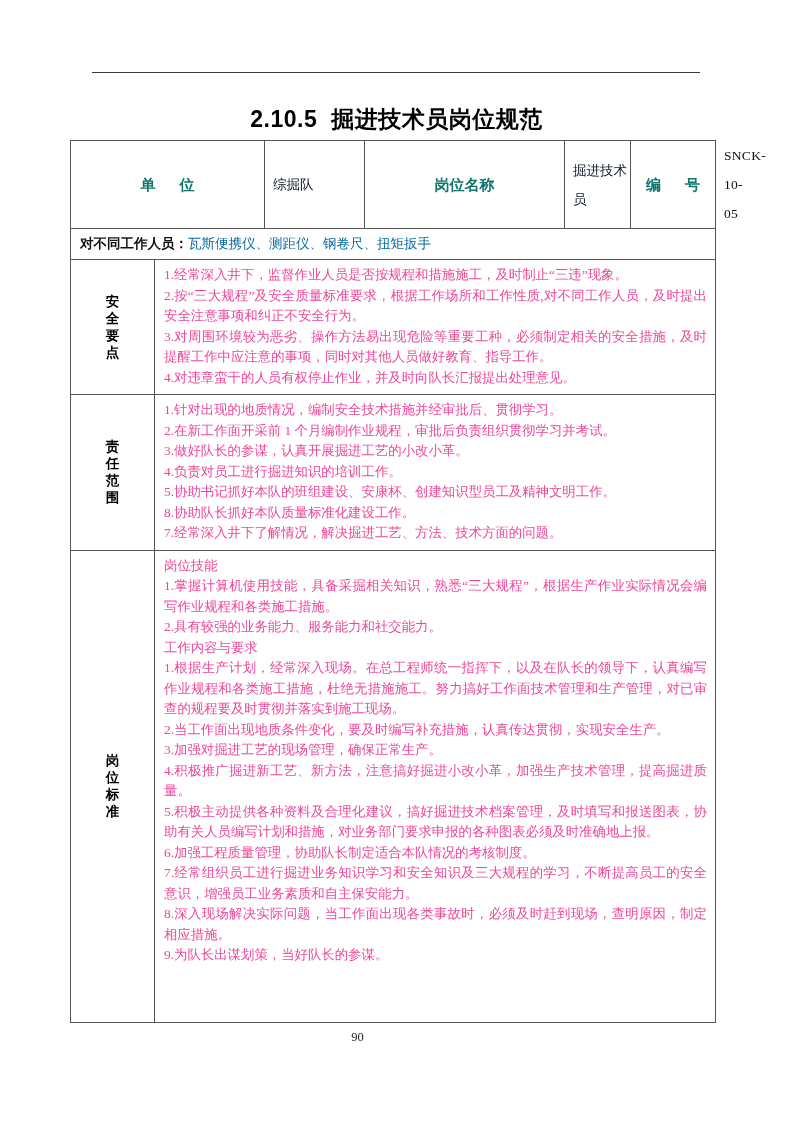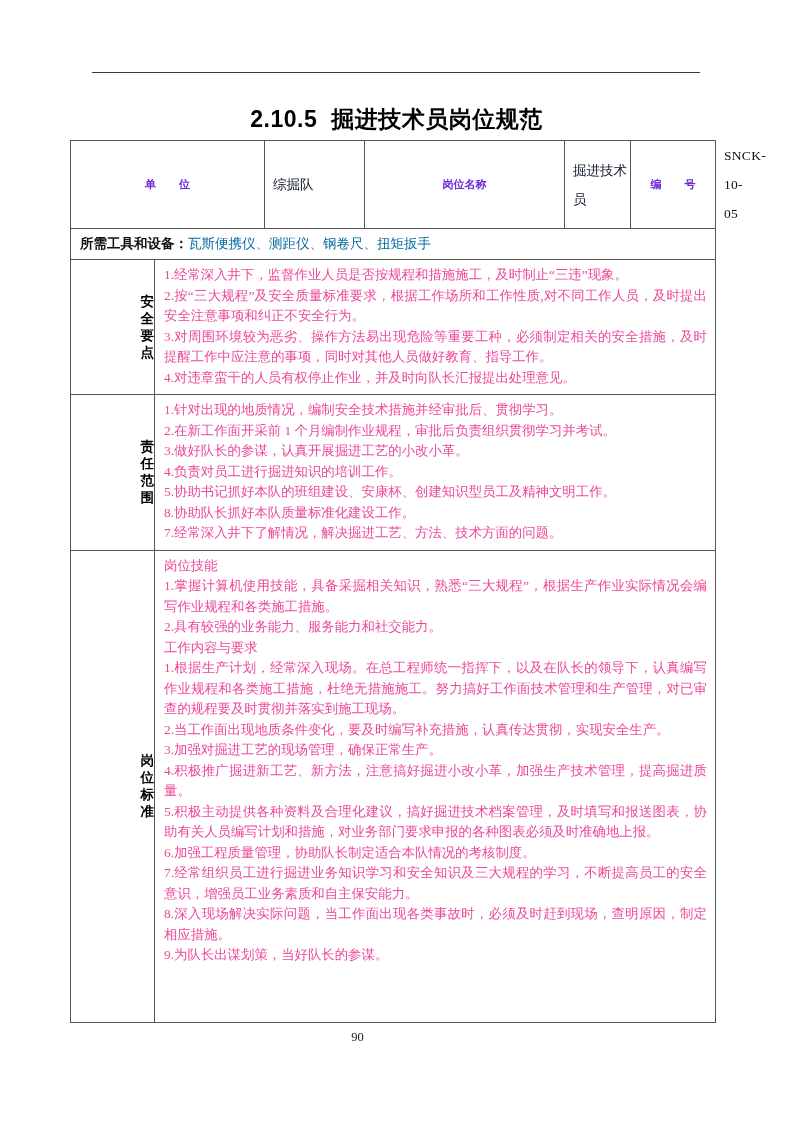--- a/index.html
+++ b/index.html
@@ -53,22 +53,22 @@
     table-layout: fixed;
   }
   table.spec td {
     border: 1px solid #555555;
     vertical-align: top;
     padding: 0;
   }
   .lbl-bold {
     font-family: "Liberation Sans", "DejaVu Sans", sans-serif;
     font-weight: bold;
-    font-size: 11px;
-    color: #6d28d9;
+    font-size: 15px;
+    color: #0f766e;
   }
   .cell-center {
     text-align: center;
     vertical-align: middle !important;
     height: 29px;
     line-height: 29px;
   }
   .spread {
     display: inline-block;
     letter-spacing: 10px;
@@ -106,21 +106,21 @@
   }
   .fullrow .val-inline {
     font-family: Liberation Sans, sans-serif;
     color: #0369a1;
     text-align: right;
   }
 
   
   td.vcol {
     width: 84px;
-    text-align: right;
+    text-align: center;
     vertical-align: middle !important;
   }
   .vlabel {
     display: inline-block;
     font-family: "Liberation Sans", "DejaVu Sans", sans-serif;
     font-weight: bold;
     font-size: 13.5px;
     line-height: 17px;
     width: 16px;
     word-break: break-all;
@@ -188,21 +188,21 @@
         <td class="cell-val">掘进技术员</td>
         <td class="cell-center lbl-bold">
           <span class="spread">编 号</span>
         </td>
         <td class="cell-code">SNCK-10-05</td>
       </tr>
 
 
       <tr>
         <td class="fullrow" colspan="6">
-          <span class="lbl-inline">所需工具和设备：</span><span class="val-inline">瓦斯便携仪、测距仪、钢卷尺、扭矩扳手</span>
+          <span class="lbl-inline">对不同工作人员：</span><span class="val-inline">瓦斯便携仪、测距仪、钢卷尺、扭矩扳手</span>
         </td>
       </tr>
 
 
       <tr>
         <td class="vcol">
           <span class="vlabel">安全要点</span>
         </td>
         <td class="content" colspan="5" style="height:118px">
           <p class="para">1.经常深入井下，监督作业人员是否按规程和措施施工，及时制止“三违”现象。</p>

